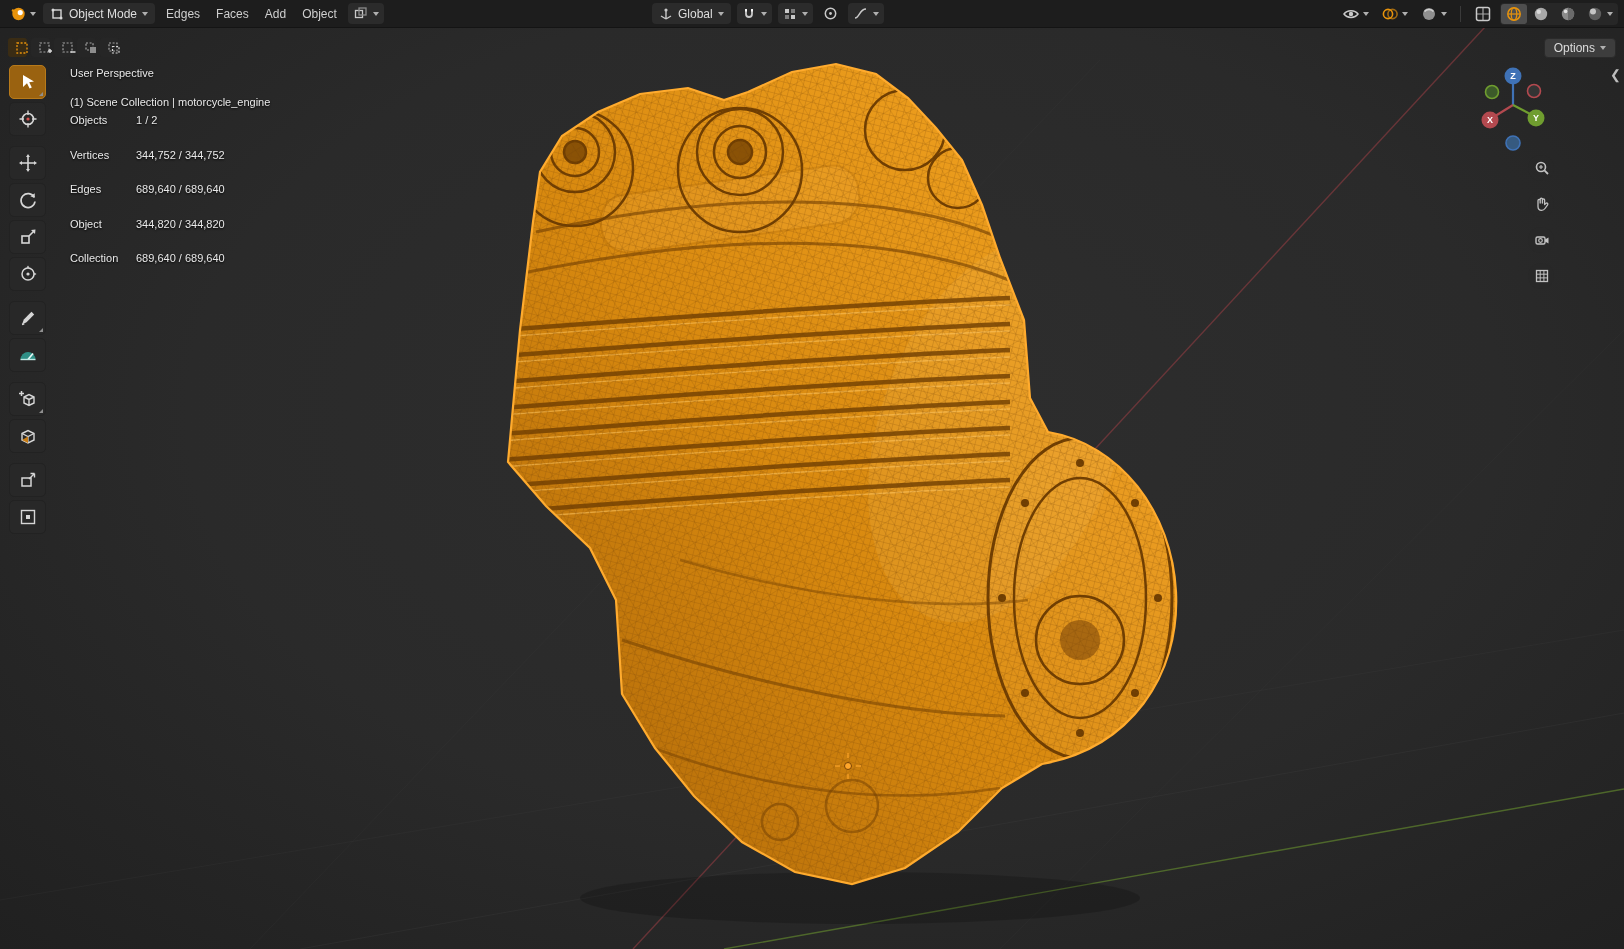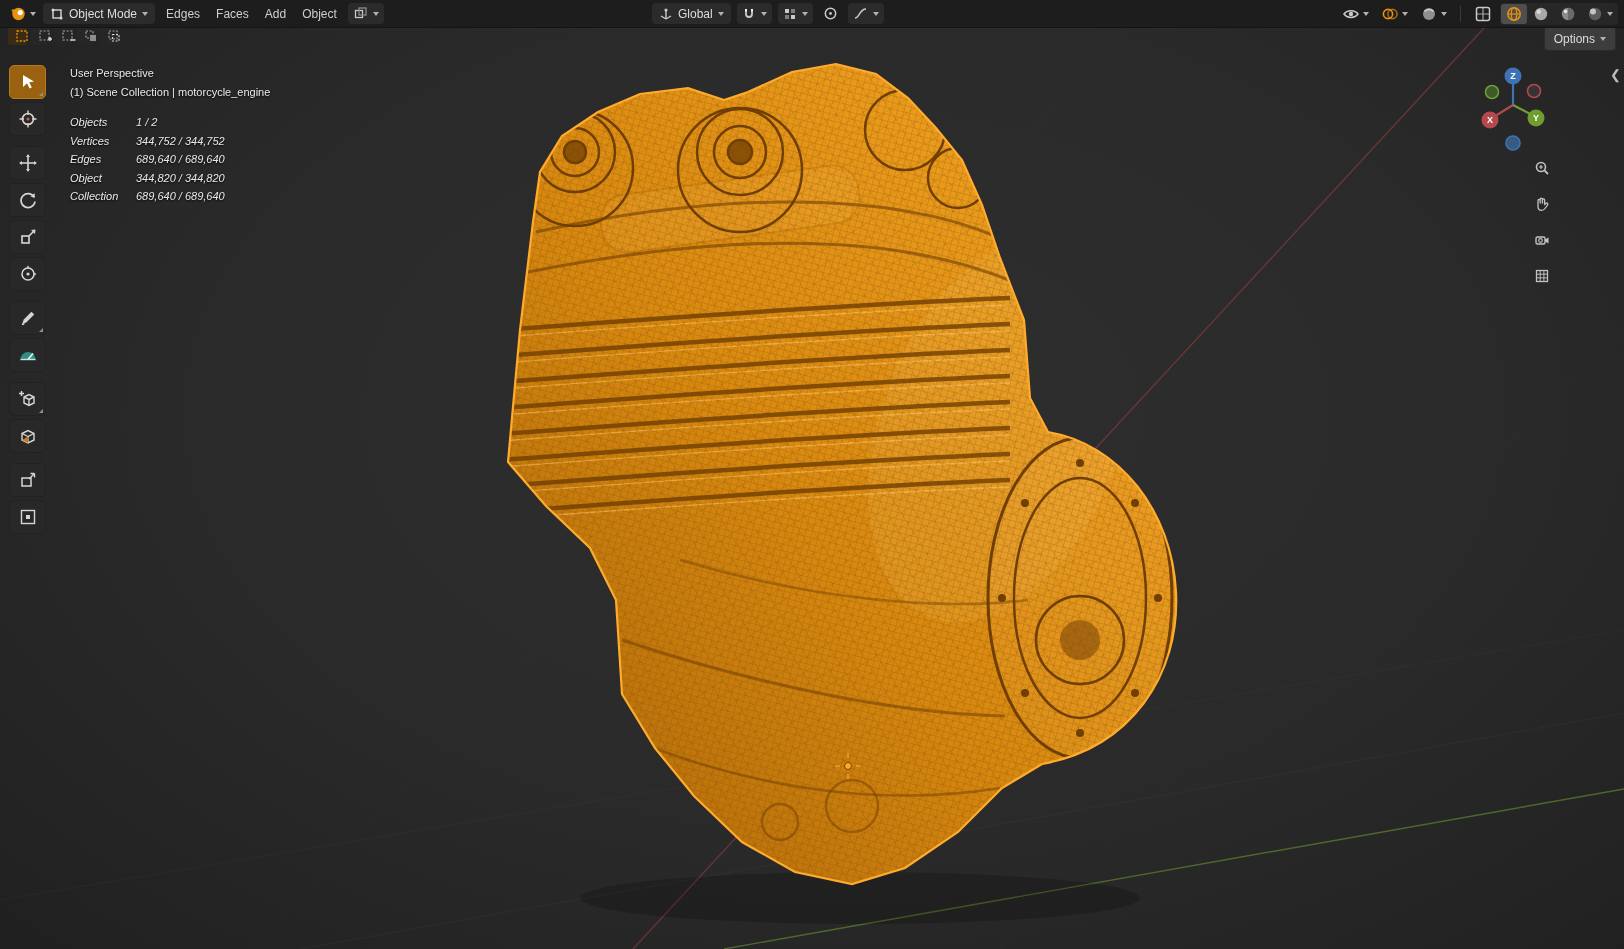--- a/index.html
+++ b/index.html
@@ -17,21 +17,21 @@
   .hsep{width:1px;height:16px;background:#3a3a3a;margin:0 5px;}
   .h-center{position:absolute;left:652px;top:3px;display:flex;align-items:flex-start;gap:6px;}
   .h-right{margin-left:auto;display:flex;align-items:center;gap:4px;}
   .iconbtn{display:inline-flex;align-items:center;gap:3px;height:21px;padding:0 4px;background:transparent;
            border:0;border-radius:4px;color:#c9c9c9;cursor:default;}
   .shade-seg{display:inline-flex;align-items:center;background:#272727;border-radius:4px;padding:1px;gap:1px;}
   .shade-seg .iconbtn{height:20px;border-radius:3px;}
   .shade-seg .iconbtn.active{background:#4e4e4e;}
 
   
-  .toolsettings{position:absolute;top:26px;left:0;right:0;height:25px;display:flex;
+  .toolsettings{position:absolute;top:35px;left:0;right:0;height:25px;display:flex;align-items:center;
                 padding:0 8px;z-index:35;}
   .selmodes{display:flex;gap:4px;}
   .selmode{width:19px;height:19px;border-radius:3px;background:#262626;display:grid;place-items:center;border:0;cursor:default;}
   .selmode.active{background:#3a2c14;}
   .options-btn{margin-left:auto;display:inline-flex;align-items:center;gap:5px;background:#3d3d3d;
                border:1px solid #2a2a2a;border-radius:4px;color:#dcdcdc;font-size:12px;padding:2px 9px;cursor:default;}
 
   
   .viewport{position:absolute;top:27px;left:0;right:0;bottom:0;
             background:radial-gradient(ellipse at 52% 42%, #2e2e2e 0%, #2a2a2a 55%, #202020 100%);}
@@ -42,22 +42,22 @@
   .tool{position:relative;width:37px;height:34px;border-radius:5px;background:rgba(40,40,40,.92);
         border:1px solid #222;display:grid;place-items:center;color:#d6d6d6;cursor:default;}
   .tool.active{background:#9a6210;border-color:#b87a1a;color:#fff;}
   .tool.gap{margin-top:7px;}
   .tool .sub{position:absolute;right:2px;bottom:2px;width:0;height:0;
              border-left:4px solid transparent;border-bottom:4px solid #8f8f8f;}
 
   
   .overlay-stats{position:absolute;left:70px;top:37px;color:#e9e9e9;font-size:11px;z-index:15;
                  text-shadow:0 1px 2px rgba(0,0,0,.9);line-height:18px;}
-  .overlay-stats .line2{margin-top:1px;}
-  .stat-grid{margin-top:12px;display:grid;grid-template-columns:66px auto;row-gap:0;line-height:18.5px;font-style:italic;}
+  .overlay-stats .line2{margin-top:11px;}
+  .stat-grid{display:grid;grid-template-columns:66px auto;row-gap:16px;line-height:18.5px;}
 
   
   .nav-gizmo{position:absolute;top:36px;right:76px;width:70px;height:92px;z-index:20;}
   .nav-tools{position:absolute;top:128px;right:70px;width:26px;display:flex;flex-direction:column;gap:10px;z-index:20;}
   .navbtn{width:26px;height:26px;border-radius:13px;background:rgba(40,40,40,.55);display:grid;place-items:center;
           border:0;color:#c2c2c2;cursor:default;}
   .sidebar-arrow{position:absolute;top:40px;right:1px;color:#bdbdbd;font-size:13px;z-index:20;cursor:default;
                  background:transparent;border:0;padding:0 2px;}
 </style>
 </head>

